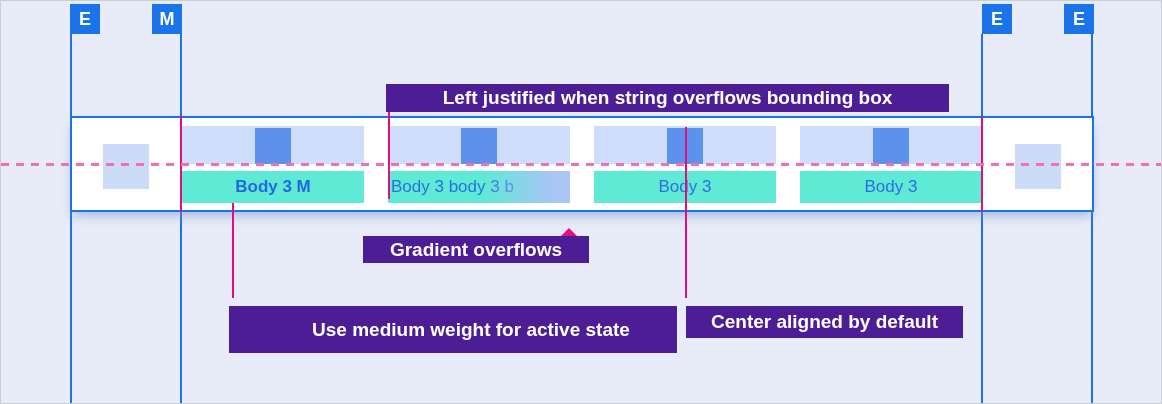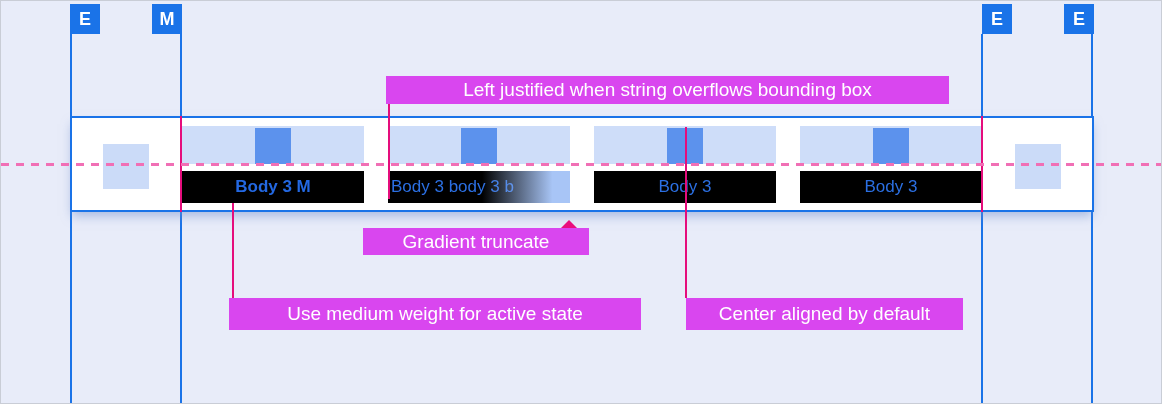--- a/index.html
+++ b/index.html
@@ -34,21 +34,21 @@
   
   .side-square{position:absolute;top:143px;width:46px;height:45px;background:#cbdbf8;z-index:3;}
   .side-square.left {left:102px;}
   .side-square.right{left:1014px;}
   
   .tab{position:absolute;top:125px;width:182px;height:77px;z-index:3;}
   .tab.t1{left:181px;} .tab.t2{left:387px;} .tab.t3{left:593px;} .tab.t4{left:799px;}
   .tab .icon-row{width:182px;height:38px;background:#ceddf9;position:relative;}
   .tab .icon-sq{position:absolute;left:73px;top:2px;width:36px;height:36px;background:#5c92ed;}
   .tab .label-row{
-    position:absolute;left:0;top:45px;width:182px;height:32px;background:#000000;
+    position:absolute;left:0;top:45px;width:182px;height:32px;background:#5eead4;
     font-size:17px;line-height:32px;color:#2b6fe2;text-align:center;
     white-space:nowrap;overflow:hidden;
   }
   .tab.t1 .label-row{font-weight:700;color:#2368e2;}
   .tab.t2 .label-row{text-align:left;padding-left:3px;box-sizing:border-box;}
   .fade-overlay{
     position:absolute;right:0;top:45px;width:88px;height:32px;z-index:4;
     background:linear-gradient(to right,rgba(168,197,246,0),#a8c5f6 80%);
   }
   
@@ -59,31 +59,31 @@
   .leader.leftjust{left:387px;top:103px;height:95px;}
   .leader.medium {left:231px;top:202px;height:95px;}
   .leader.center {left:684px;top:126px;height:171px;}
   
   .dashline{
     position:absolute;left:0;top:162px;width:1162px;height:3px;z-index:5;
     background:repeating-linear-gradient(to right,#f16fb5 0 8px,rgba(0,0,0,0) 8px 15px);
   }
   
   .plabel{
-    position:absolute;background:#d946ef;color:#fff;font-weight:400;font-size:19px;
-    display:flex;align-items:center;justify-content:center;z-index:6;white-space:nowrap;
+    position:absolute;background:#4c1d95;color:#fff;font-weight:700;font-size:19px;
+    display:flex;align-items:center;justify-content:center;z-index:6;white-space:nowrap;margin-top:8px;
   }
   .plabel.leftjust{left:385px;top:75px;width:563px;height:28px;}
   .plabel.gradient{left:362px;top:227px;width:226px;height:27px;}
   .plabel.gradient::after{
     content:"";position:absolute;top:-8px;left:198px;width:0;height:0;
     border-left:8px solid transparent;border-right:8px solid transparent;
     border-bottom:8px solid #ea0d7e;
   }
-  .plabel.medium{left:228px;top:297px;width:412px;height:32px;}
+  .plabel.medium{left:228px;top:297px;width:412px;height:47px;padding-left:36px;}
   .plabel.center{left:685px;top:297px;width:277px;height:32px;}
 </style>
 </head>
 <body>
 
 <div class="stage">
 
   <div class="vline e1"></div>
   <div class="vline m"></div>
   <div class="vline e2"></div>
@@ -131,17 +131,17 @@
   <div class="pink-seg left"></div>
   <div class="pink-seg right"></div>
 
   <div class="leader leftjust"></div>
   <div class="leader medium"></div>
   <div class="leader center"></div>
 
   <div class="dashline"></div>
 
   <div class="plabel leftjust">Left justified when string overflows bounding box</div>
-  <div class="plabel gradient">Gradient truncate</div>
+  <div class="plabel gradient">Gradient overflows</div>
   <div class="plabel medium">Use medium weight for active state</div>
   <div class="plabel center">Center aligned by default</div>
 
 </div>
 
 </body></html>

